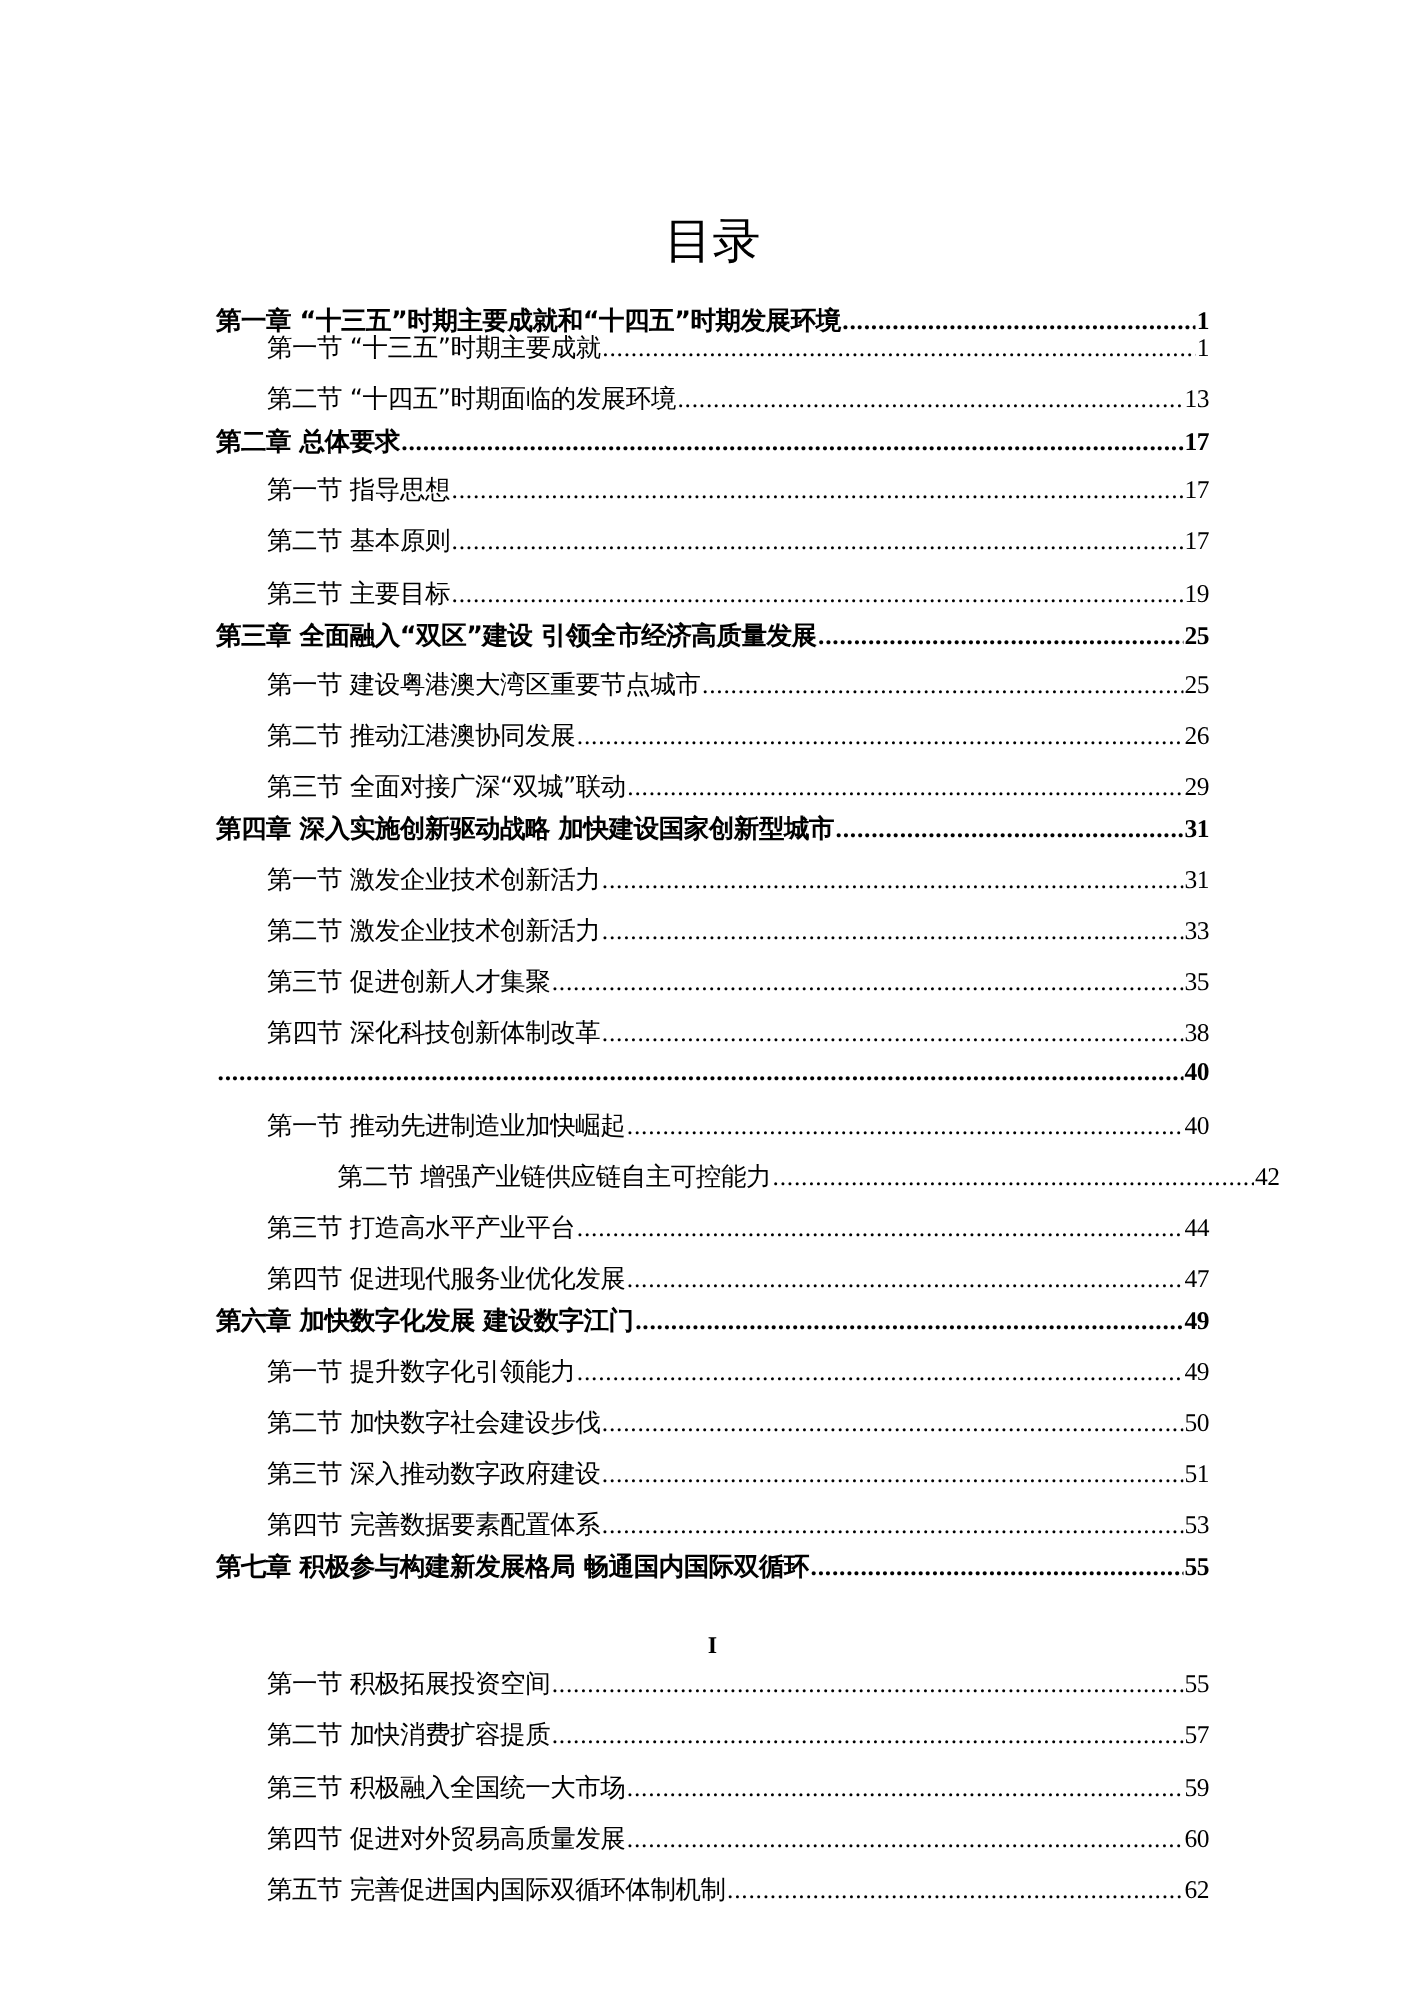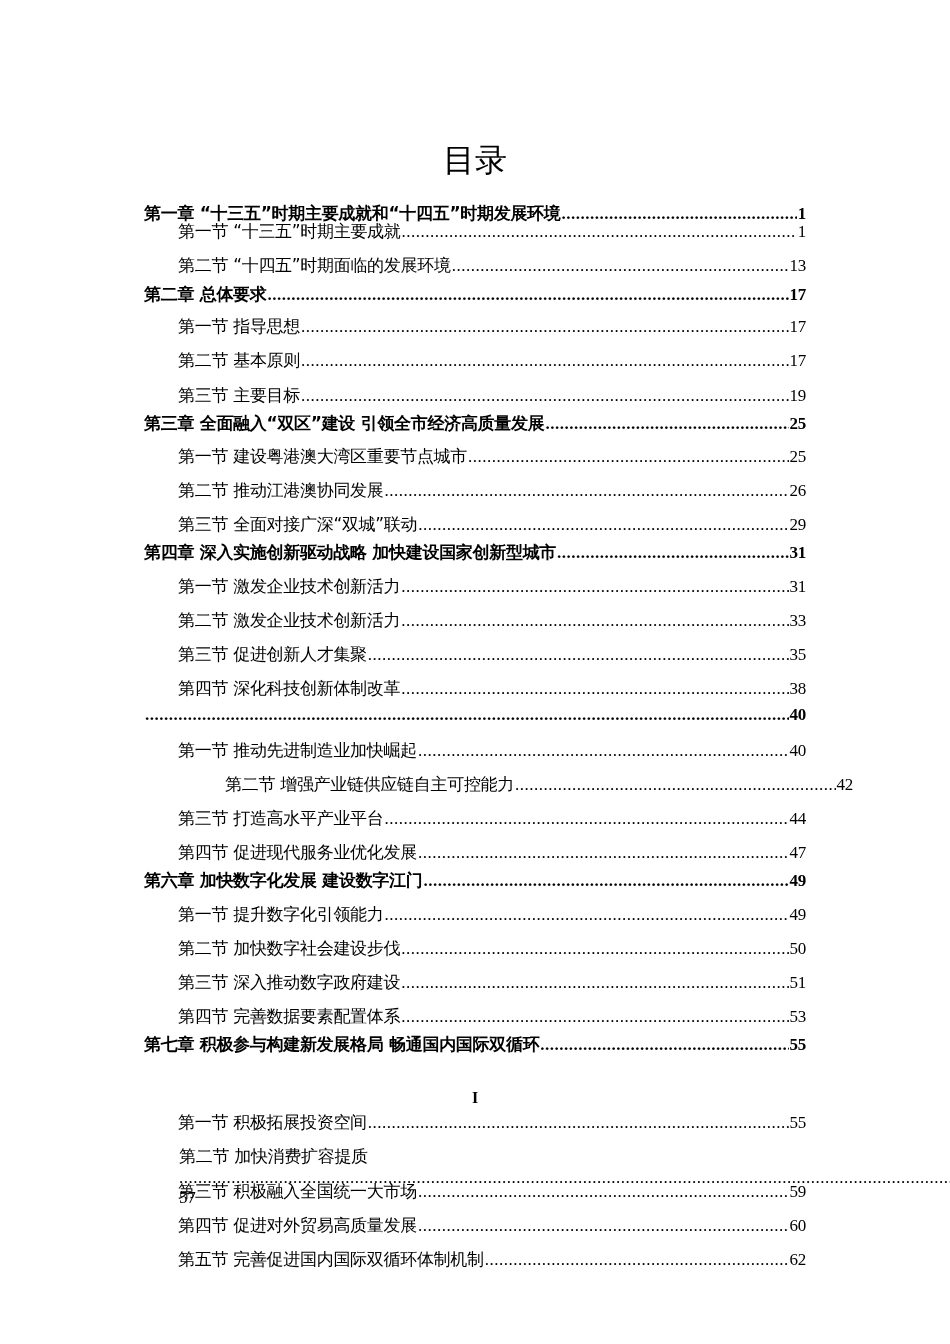--- a/index.html
+++ b/index.html
@@ -157,21 +157,21 @@
       <div class="toc-row chapter" style="top: 1033px;">
         <span class="label">第七章  积极参与构建新发展格局  畅通国内国际双循环</span>
         <span class="leader"></span>
         <span class="page">55</span>
       </div>
       <div class="toc-row section" style="top: 1111px;">
         <span class="label">第一节 积极拓展投资空间</span>
         <span class="leader"></span>
         <span class="page">55</span>
       </div>
-      <div class="toc-row section" style="top: 1145px; flex-direction: column;">
+      <div class="toc-row section" style="top: 1145px;">
         <span class="label">第二节 加快消费扩容提质</span>
         <span class="leader"></span>
         <span class="page">57</span>
       </div>
       <div class="toc-row section" style="top: 1180px;">
         <span class="label">第三节 积极融入全国统一大市场</span>
         <span class="leader"></span>
         <span class="page">59</span>
       </div>
       <div class="toc-row section" style="top: 1214px;">

